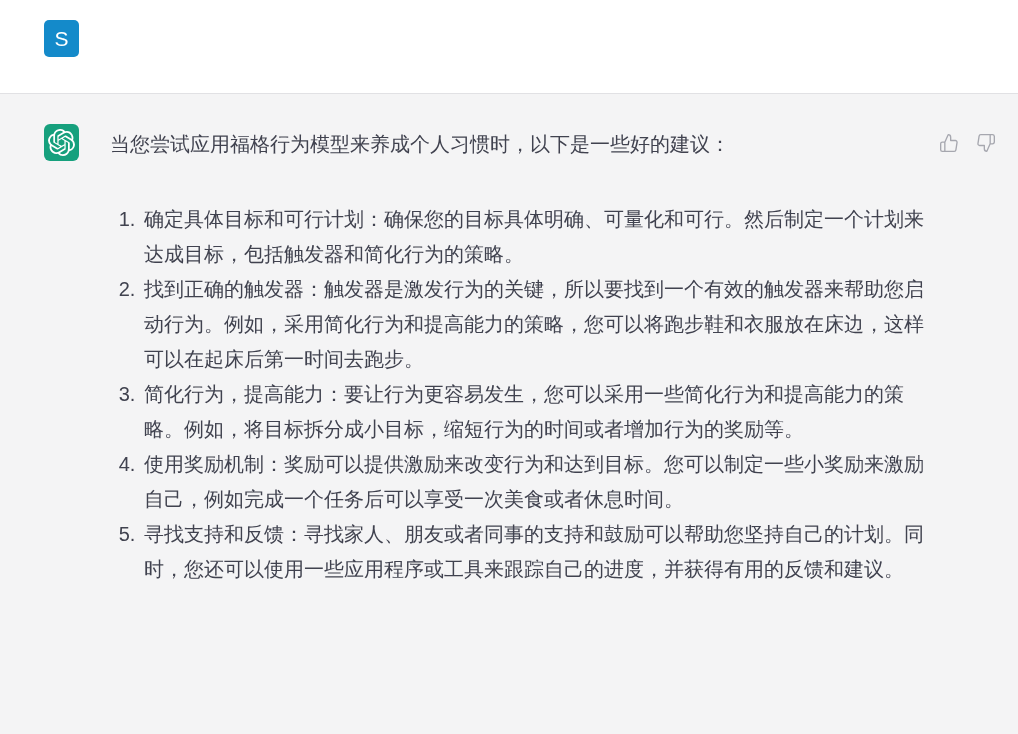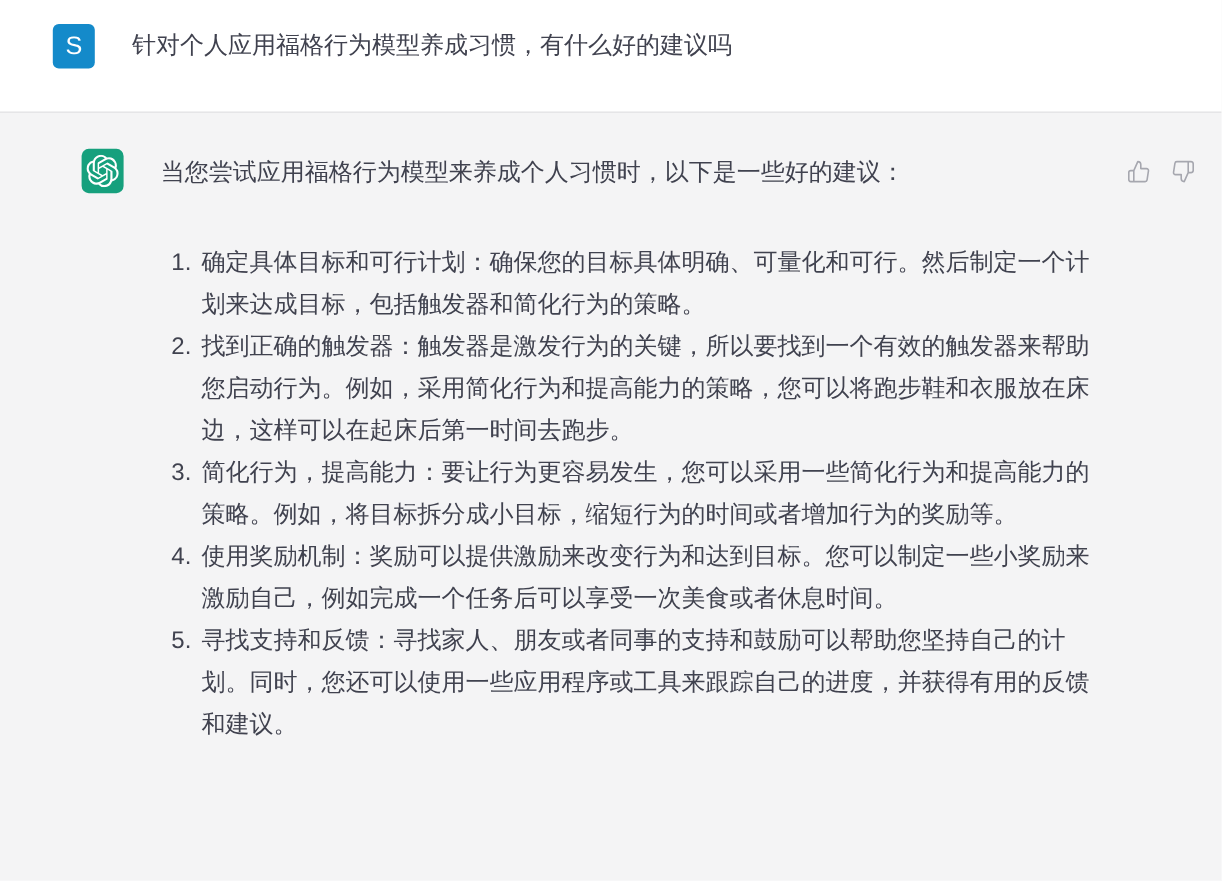--- a/index.html
+++ b/index.html
@@ -38,21 +38,21 @@
     margin-left:31px;
     font-size:20px;
     line-height:37px;
     color:var(--text,#40424f);
   }
   
   .assistant-row {
     background:var(--assistant-section-bg,#f4f4f5);
     border-top:1px solid #e1e1e4;
     height:641px;
-    padding:30px 22px 0 68px;
+    padding:30px 22px 0 44px;
     display:flex;
     align-items:flex-start;
   }
   .bot-avatar {
     background:var(--assistant-avatar-bg,#16a07d);
     border-radius:6px;
   }
   .bot-avatar svg { width:27px; height:27px; }
   .assistant-body {
     margin-left:31px;
@@ -94,21 +94,20 @@
 </style>
 </head>
 <body>
 
 <div class="page">
 
   <section class="user-row">
     <div class="avatar user-avatar">
       <span>S</span>
     </div>
-    <div class="user-text">针对个人应用福格行为模型养成习惯，有什么好的建议吗</div>
   </section>
 
   <section class="assistant-row">
     <div class="avatar bot-avatar">
       <svg viewBox="0 0 24 24" fill="#ffffff" aria-hidden="true">
         <path d="M22.2819 9.8211a5.9847 5.9847 0 0 0-.5157-4.9108 6.0462 6.0462 0 0 0-6.5098-2.9A6.0651 6.0651 0 0 0 4.9807 4.1818a5.9847 5.9847 0 0 0-3.9977 2.9 6.0462 6.0462 0 0 0 .7427 7.0966 5.98 5.98 0 0 0 .511 4.9107 6.051 6.051 0 0 0 6.5146 2.9001A5.9847 5.9847 0 0 0 13.2599 24a6.0557 6.0557 0 0 0 5.7718-4.2058 5.9894 5.9894 0 0 0 3.9977-2.9001 6.0557 6.0557 0 0 0-.7475-7.073zM13.2599 22.4301a4.4755 4.4755 0 0 1-2.8764-1.04l.1419-.0804 4.7783-2.7582a.7948.7948 0 0 0 .3927-.6813v-6.7369l2.02 1.1686a.071.071 0 0 1 .038.0615v5.5826a4.504 4.504 0 0 1-4.4945 4.4944zm-9.6607-4.1254a4.4708 4.4708 0 0 1-.5346-3.0137l.142.0852 4.783 2.7582a.7712.7712 0 0 0 .7806 0l5.8428-3.3685v2.3324a.0804.0804 0 0 1-.0332.0615L9.74 19.9502a4.4992 4.4992 0 0 1-6.1408-1.6464zM2.3408 7.8956a4.485 4.485 0 0 1 2.3655-1.9728V11.6a.7664.7664 0 0 0 .3879.6765l5.8144 3.3543-2.0201 1.1685a.0757.0757 0 0 1-.071 0l-4.8303-2.7865A4.504 4.504 0 0 1 2.3408 7.8956zm16.5963 3.8558L13.1038 8.364 15.1192 7.2a.0757.0757 0 0 1 .071 0l4.8303 2.7913a4.4944 4.4944 0 0 1-.6765 8.1042v-5.6772a.79.79 0 0 0-.407-.667zm2.0107-3.0231l-.142-.0852-4.7735-2.7818a.7759.7759 0 0 0-.7854 0L9.409 9.2297V6.8974a.0662.0662 0 0 1 .0284-.0615l4.8303-2.7866a4.4992 4.4992 0 0 1 6.6802 4.66zM8.3065 12.863l-2.02-1.1638a.0804.0804 0 0 1-.038-.0567V6.0742a4.4992 4.4992 0 0 1 7.3757-3.4537l-.142.0805L8.704 5.459a.7948.7948 0 0 0-.3927.6813zm1.0976-2.3654l2.602-1.4998 2.6069 1.4998v2.9994l-2.5974 1.4997-2.6067-1.4997z"></path>
       </svg>
     </div>
 
     <div class="assistant-body">

